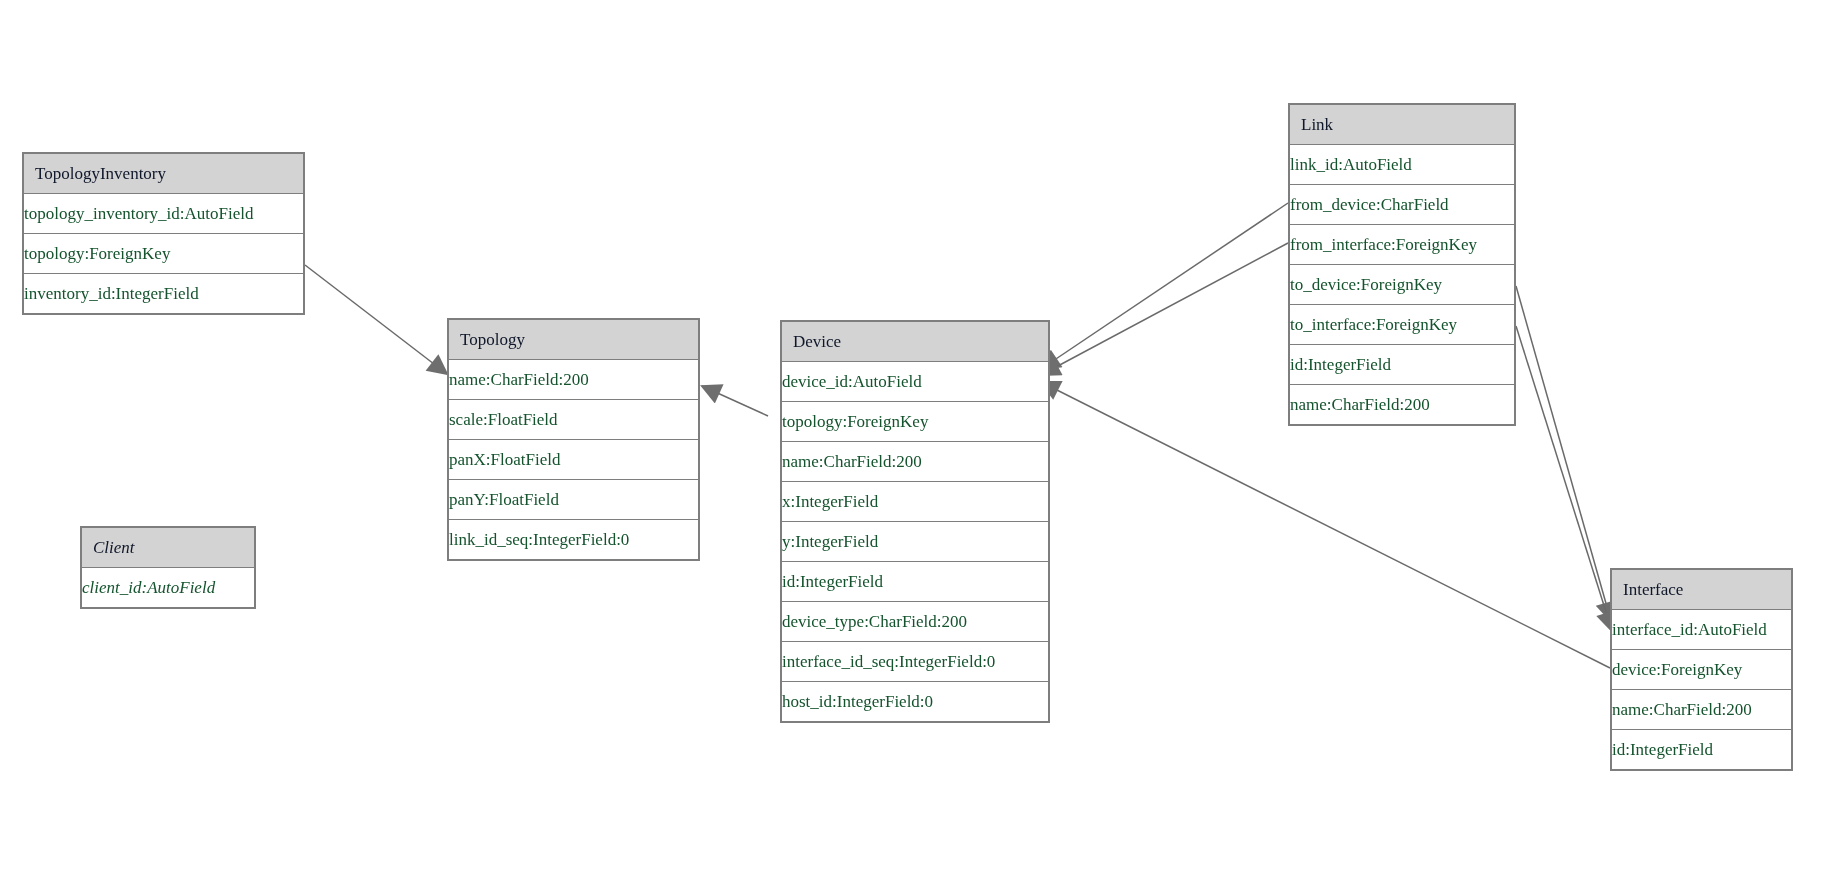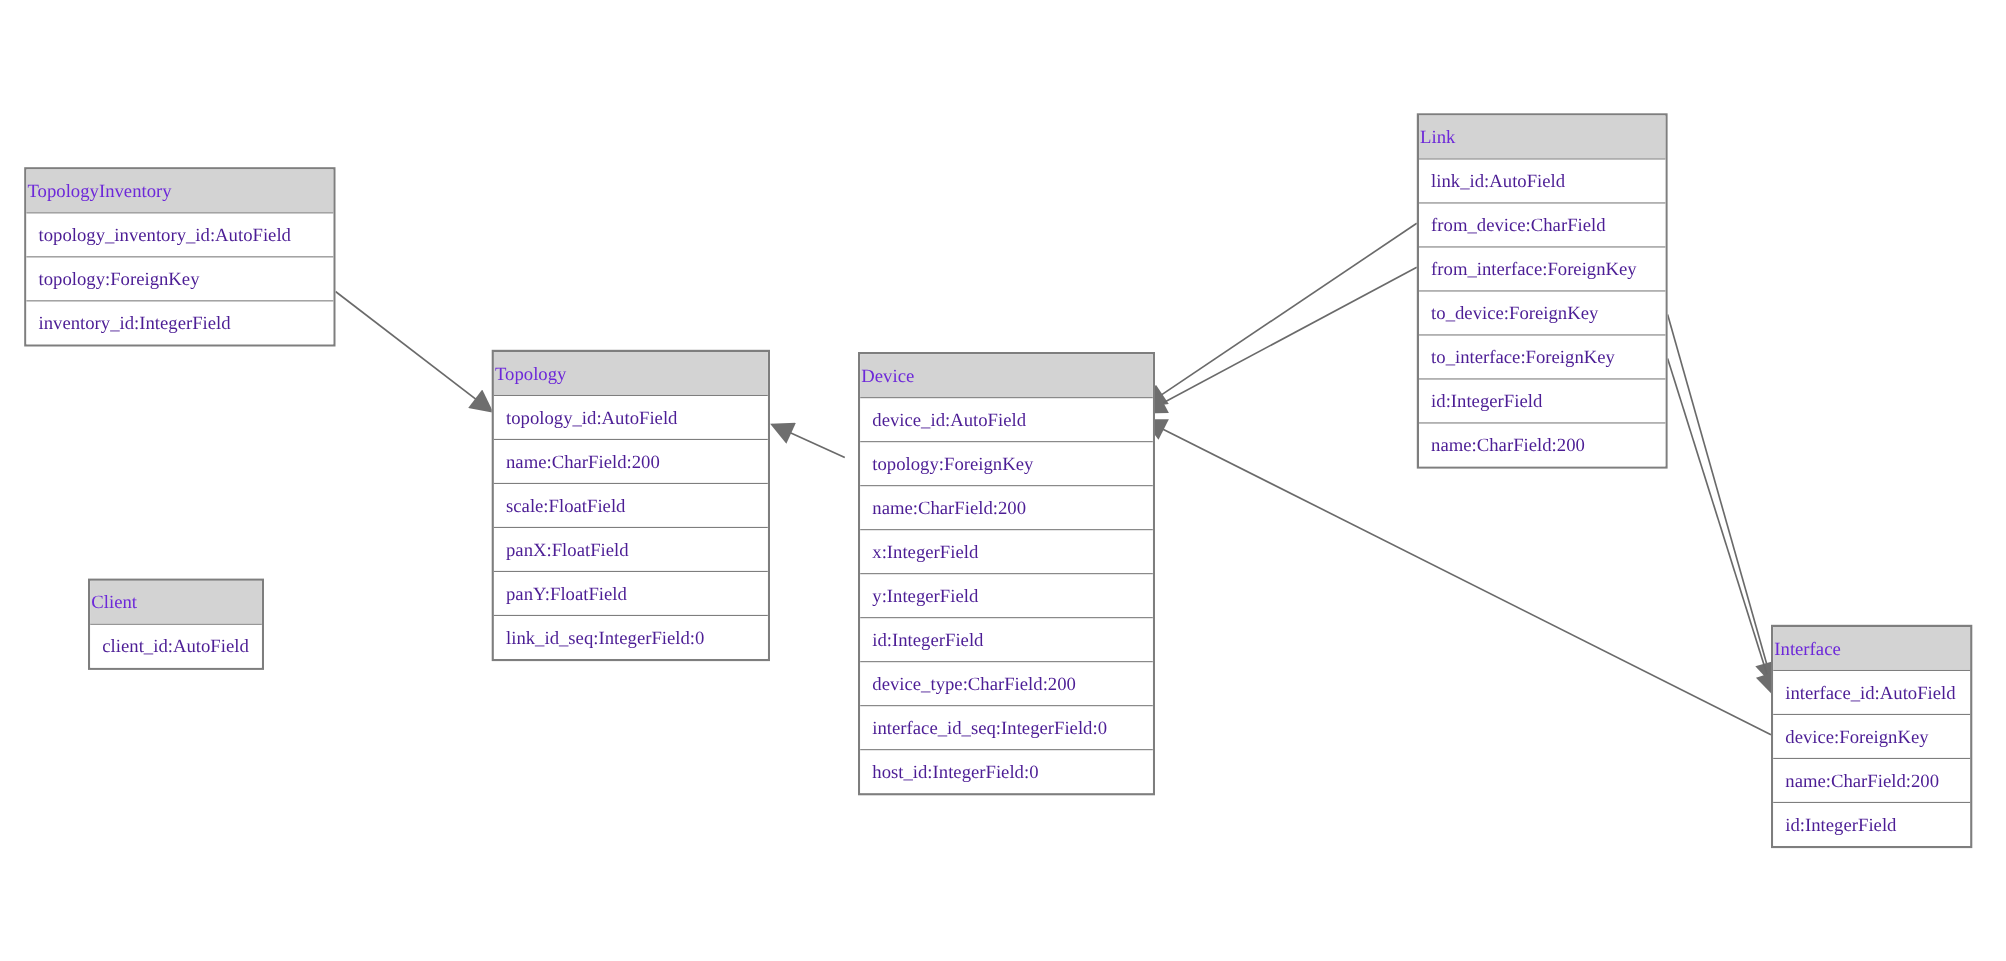--- a/index.html
+++ b/index.html
@@ -25,34 +25,34 @@
   .entity {
     position: absolute;
     border: 2px solid #7e7e7e;
     background: #ffffff;
     box-sizing: border-box;
     box-shadow: 0 0 0 0 transparent;
   }
   .entity-header {
     height: 39px;
     line-height: 39px;
-    padding-left: 1px;
+    padding-left: 11px;
     background: #d3d3d3;
-    color: #6d28d9;
+    color: #0f172a;
     font-size: 17px;
     white-space: nowrap;
     overflow: hidden;
   }
   .entity-row {
     height: 39px;
     line-height: 39px;
-    padding-left: 11px;
+    padding-left: 0;
     border-top: 1px solid #7e7e7e;
     background: #ffffff;
-    color: #4c1d95;
+    color: #14532d;
     font-size: 17px;
     white-space: nowrap;
     overflow: hidden;
   }
 </style>
 </head>
 <body>
 
 <div id="canvas">
 
@@ -73,29 +73,28 @@
 
   <div class="entity" style="left:22px; top:152px; width:283px;">
     <div class="entity-header">TopologyInventory</div>
     <div class="entity-row">topology_inventory_id:AutoField</div>
     <div class="entity-row">topology:ForeignKey</div>
     <div class="entity-row">inventory_id:IntegerField</div>
   </div>
 
   <div class="entity" style="left:447px; top:318px; width:253px;">
     <div class="entity-header">Topology</div>
-    <div class="entity-row">topology_id:AutoField</div>
     <div class="entity-row">name:CharField:200</div>
     <div class="entity-row">scale:FloatField</div>
     <div class="entity-row">panX:FloatField</div>
     <div class="entity-row">panY:FloatField</div>
     <div class="entity-row">link_id_seq:IntegerField:0</div>
   </div>
 
-  <div class="entity" style="left:80px; top:526px; width:160px;">
+  <div class="entity" style="left:80px; top:526px; width:176px;font-style:italic;">
     <div class="entity-header">Client</div>
     <div class="entity-row">client_id:AutoField</div>
   </div>
 
   <div class="entity" style="left:780px; top:320px; width:270px;">
     <div class="entity-header">Device</div>
     <div class="entity-row">device_id:AutoField</div>
     <div class="entity-row">topology:ForeignKey</div>
     <div class="entity-row">name:CharField:200</div>
     <div class="entity-row">x:IntegerField</div>

